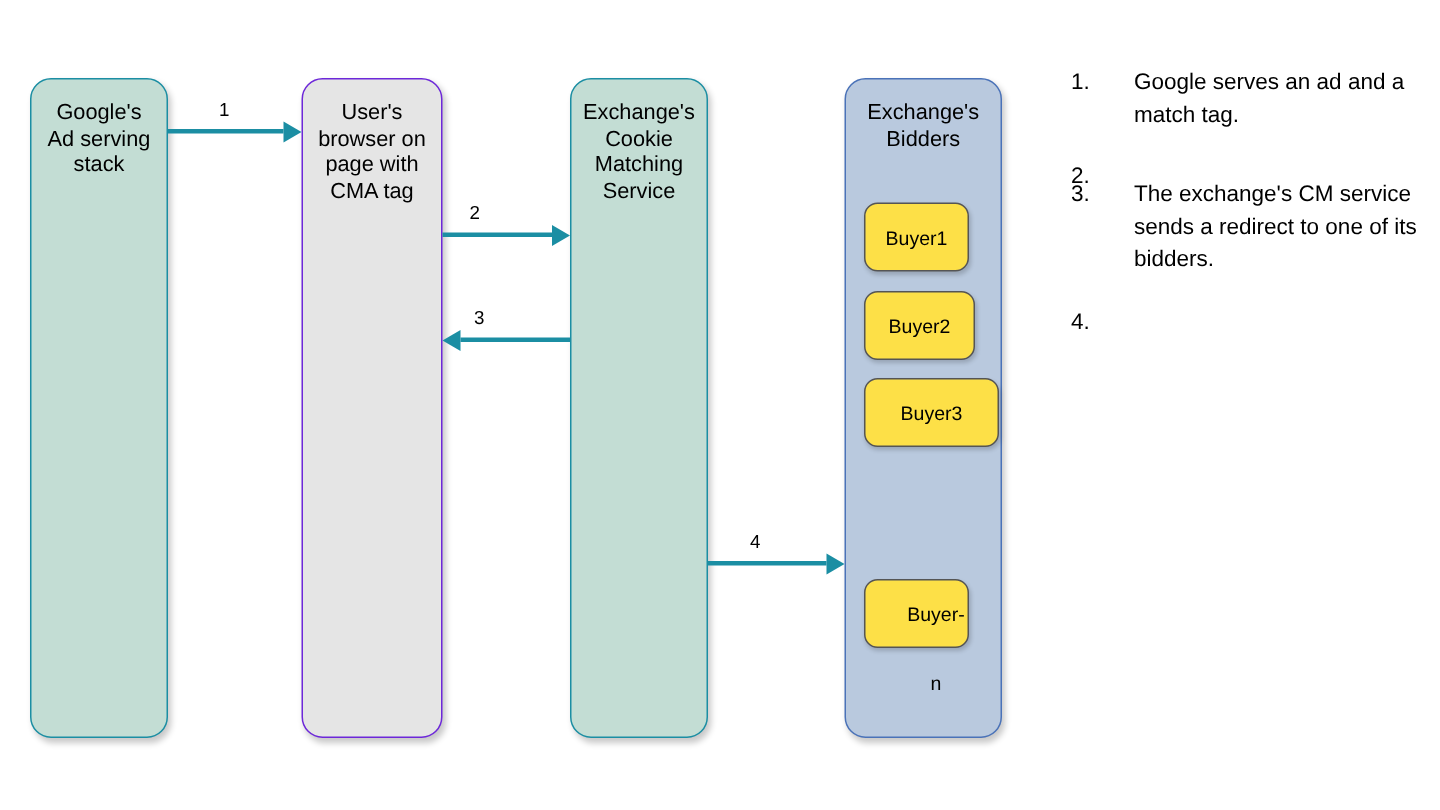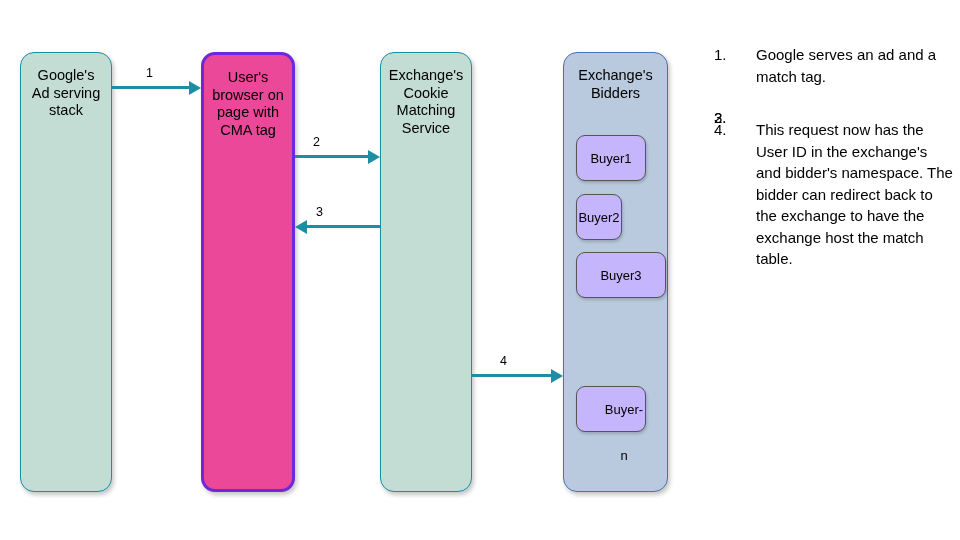--- a/index.html
+++ b/index.html
@@ -36,33 +36,33 @@
   }
   .lane-green {
     background: #c3ddd4;
     border: 1px solid #1b8ea3;
   }
   .lane-blue {
     background: #b9c9de;
     border: 1px solid #4a72b8;
   }
   .lane-blue-teal {
-    background: #ec4899;
-    border: 3px solid #6d28d9;
+    background: #e5e5e5;
+    border: 1px solid #6d28d9;
   }
 
   .lane-title {
     display: block;
     white-space: pre-line;
   }
 
   .buyer {
     position: absolute;
     box-sizing: border-box;
-    background: #c4b5fd;
+    background: #fde047;
     border: 1px solid #555555;
     border-radius: 9px;
     font-size: 13px;
     line-height: 46px;
     text-align: center;
     box-shadow: 1px 2px 3px rgba(0,0,0,0.18);
   }
 
   
   .arrow {
@@ -138,21 +138,21 @@
   </div>
 
   <div class="lane lane-blue" style="left:563px; top:52px; width:105px; height:440px;">
     <span class="lane-title">Exchange's
 Bidders</span>
   </div>
 
   <div class="buyer" style="left:576px; top:135px; width:70px; height:46px;">
     <span>Buyer1</span>
   </div>
-  <div class="buyer" style="left:576px; top:194px; width:46px; height:46px;">
+  <div class="buyer" style="left:576px; top:194px; width:74px; height:46px;">
     <span>Buyer2</span>
   </div>
   <div class="buyer" style="left:576px; top:252px; width:90px; height:46px;">
     <span>Buyer3</span>
   </div>
   <div class="buyer" style="left:576px; top:386px; width:70px; height:46px;padding-left:26px;">
     <span>Buyer-n</span>
   </div>
 
   <div class="arrow" style="left:112px; top:86px; width:77px;"></div>
@@ -176,18 +176,18 @@
 <div id="steps">
   <div class="step">
     <span class="step-num">1.</span>
     <span class="step-text">Google serves an ad and a match tag.</span>
   </div>
   <div class="step">
     <span class="step-num">2.</span>
   </div>
   <div class="step">
     <span class="step-num">3.</span>
+    <span class="step-text">The exchange's CM service sends a redirect to one of its bidders.</span>
   </div>
   <div class="step">
     <span class="step-num">4.</span>
-    <span class="step-text">This request now has the User ID in the exchange's and bidder's namespace. The bidder can redirect back to the exchange to have the exchange host the match table.</span>
   </div>
 </div>
 
 </body></html>

